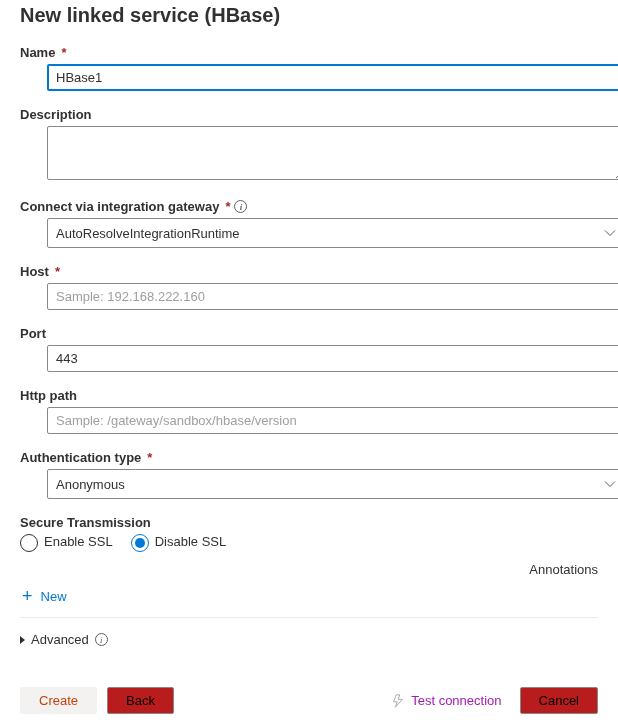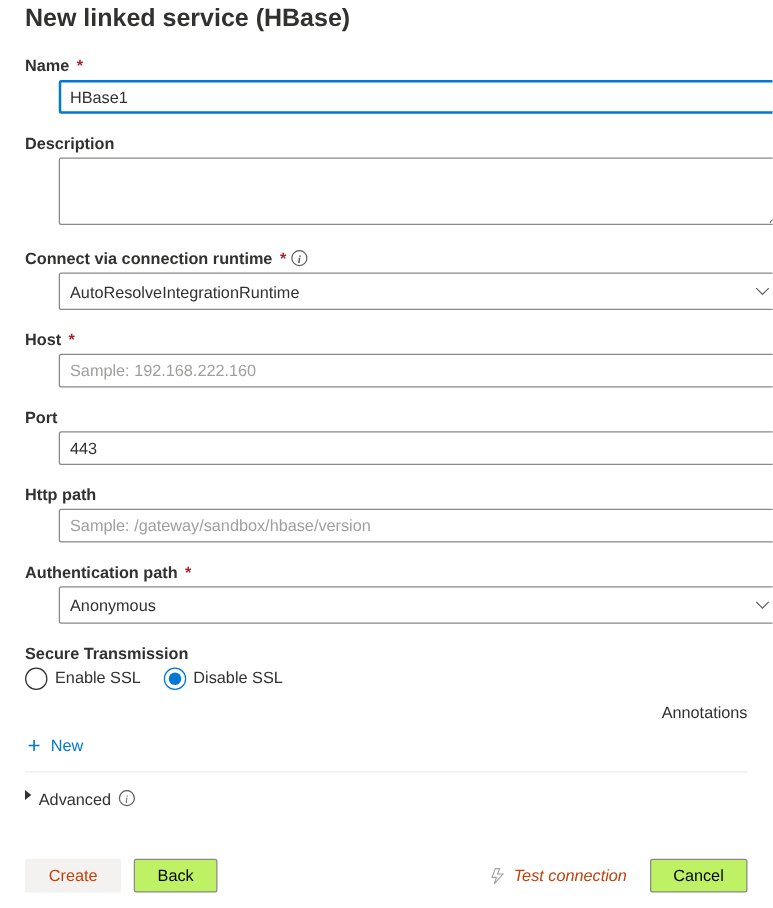--- a/index.html
+++ b/index.html
@@ -21,27 +21,27 @@
 .info-icon { width: 13px; height: 13px; border: 1px solid #605e5c; border-radius: 50%; display: inline-flex; align-items: center; justify-content: center; font-size: 9px; color: #605e5c; font-style: italic; font-family: Georgia, serif; }
 .radio-row { display: flex; gap: 18px; align-items: center; margin-top: 4px; }
 .radio-opt { display: flex; align-items: flex-start; gap: 6px; cursor: pointer; }
 .radio-circle { width: 18px; height: 18px; border-radius: 50%; border: 1px solid #323130; display: flex; align-items: center; justify-content: center; }
 .radio-circle.sel { border: 1px solid #0078d4; }
 .radio-dot { width: 10px; height: 10px; border-radius: 50%; background: #0078d4; }
 .annotations-label { font-weight: 400; margin-top: 10px; margin-bottom: 6px; text-align: right; }
 .new-btn { display: flex; align-items: center; gap: 8px; color: #0078d4; cursor: pointer; padding: 4px 0 10px 2px; font-size: 13px; }
 .plus-icon { font-size: 18px; font-weight: 300; line-height: 1; }
 .divider { border: none; border-top: 1px solid #edebe9; margin: 2px 0 10px 0; }
-.advanced-row { display: flex; gap: 6px; cursor: pointer; padding: 4px 0; }
+.advanced-row { display: flex; align-items: center; gap: 6px; cursor: pointer; padding: 4px 0; }
 .caret-right { width: 0; height: 0; border-top: 4px solid transparent; border-bottom: 4px solid transparent; border-left: 5px solid #323130; }
 .footer { position: absolute; bottom: 0; left: 0; right: 0; display: flex; align-items: center; padding: 8px 20px 12px 20px; gap: 10px; }
 .footer .spacer { flex: 1; }
-.btn { border: 1px solid #8a8886; background: #bef264; padding: 5px 18px; border-radius: 2px; font-size: 13px; cursor: pointer; font-family: inherit; }
+.btn { border: 1px solid #8a8886; background: #b91c1c; padding: 5px 18px; border-radius: 2px; font-size: 13px; cursor: pointer; font-family: inherit; }
 .btn.primary-dis { background: #f3f2f1; border-color: #f3f2f1; color: #c2410c; cursor: default; }
-.test-conn { display: flex; align-items: center; gap: 6px; color: #c2410c; font-size: 13px; cursor: default; margin-right: 8px; font-style: italic; }
+.test-conn { display: flex; align-items: center; gap: 6px; color: #a21caf; font-size: 13px; cursor: default; margin-right: 8px; }
 .lightning { width: 14px; height: 14px; }
 </style>
 </head>
 <body>
 
 <div class="panel">
   <h1 class="title">New linked service (HBase)</h1>
 
   <div class="field">
     <div class="field-label">
@@ -53,21 +53,21 @@
 
   <div class="field">
     <div class="field-label">
         <span>Description</span>
       </div>
     <textarea style=""></textarea>
   </div>
 
   <div class="field">
     <div class="field-label">
-      <span>Connect via connection runtime</span>
+      <span>Connect via integration gateway</span>
       <span class="req">*</span>
       <span class="info-icon">i</span>
     </div>
     <div class="select-box">
       <span>AutoResolveIntegrationRuntime</span>
       <svg class="chev" viewBox="0 0 12 12">
           <path d="M1 3.5 L6 8.5 L11 3.5" stroke="#605e5c" stroke-width="1" fill="none"></path>
         </svg>
     </div>
   </div>
@@ -89,21 +89,21 @@
 
   <div class="field">
     <div class="field-label">
         <span>Http path</span>
       </div>
     <input type="text" placeholder="Sample: /gateway/sandbox/hbase/version" style="">
   </div>
 
   <div class="field">
     <div class="field-label">
-        <span>Authentication path</span>
+        <span>Authentication type</span>
         <span class="req">*</span>
       </div>
     <div class="select-box">
       <span>Anonymous</span>
       <svg class="chev" viewBox="0 0 12 12">
           <path d="M1 3.5 L6 8.5 L11 3.5" stroke="#605e5c" stroke-width="1" fill="none"></path>
         </svg>
     </div>
   </div>
 

